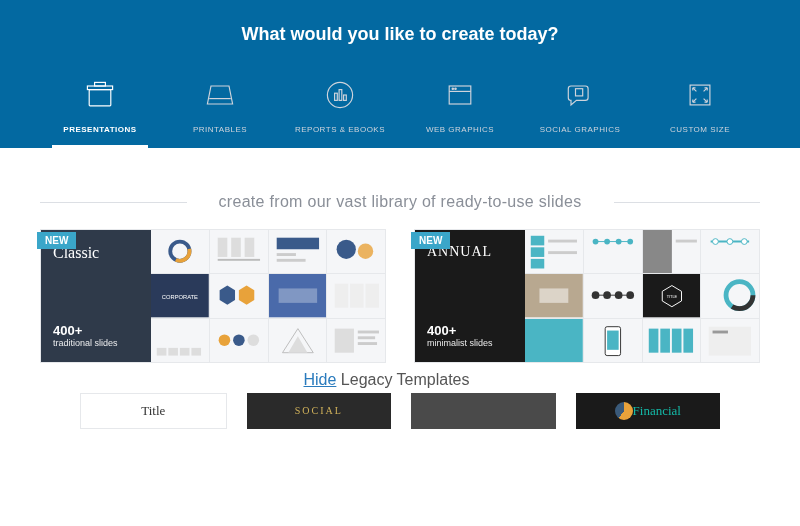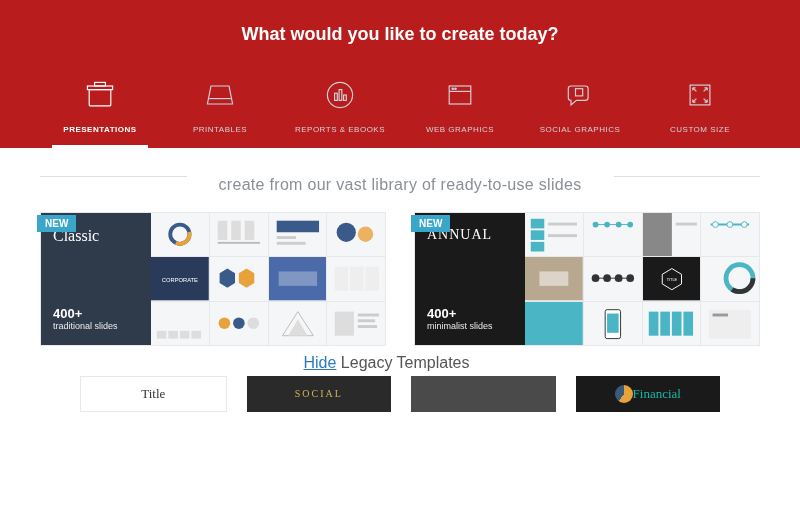--- a/index.html
+++ b/index.html
@@ -1,27 +1,27 @@
 <!DOCTYPE html>
 <html><head>
 <meta charset="utf-8">
 <style>
 * { margin: 0; padding: 0; box-sizing: border-box; }
 body { font-family: -apple-system, BlinkMacSystemFont, "Segoe UI", Helvetica, Arial, sans-serif; background: #fff; width: 800px; height: 526px; overflow: hidden; }
-.hero { background: #b91c1c; color: #fff; padding: 24px 0 0 0; }
+.hero { background: #0369a1; color: #fff; padding: 24px 0 0 0; }
 .hero h1 { text-align: center; font-size: 18px; font-weight: 600; margin-bottom: 24px; }
 .catrow { display: flex; justify-content: center; gap: 0; padding: 0 40px; }
 .cat { flex: 1; display: flex; flex-direction: column; align-items: center; gap: 8px; padding: 8px 4px 14px 4px; cursor: pointer; position: relative; }
 .cat.active::after { content: ""; position: absolute; bottom: 0; left: 12px; right: 12px; height: 3px; background: #fff; }
 .cat svg { width: 36px; height: 36px; stroke: #cfd4dc; fill: none; stroke-width: 1.3; }
 .cat.active svg { stroke: #fff; }
 .cat-label { font-size: 8px; letter-spacing: 0.5px; color: #cfd4dc; text-align: center; }
 .cat.active .cat-label { color: #fff; font-weight: 600; }
 .section { padding: 28px 40px 0 40px; }
-.sec-title-row { display: flex; align-items: flex-start; gap: 32px; margin-bottom: 18px; }
+.sec-title-row { display: flex; align-items: center; gap: 32px; margin-bottom: 18px; margin-top: 17px; }
 .sec-title-row .line { flex: 1; height: 1px; background: #dcdfe4; }
 .sec-title { color: #8a8f98; font-size: 16px; font-weight: 300; letter-spacing: 0.3px; }
 .cards { display: flex; gap: 28px; }
 .card { position: relative; flex: 1; display: flex; border: 1px solid #e6e8eb; }
 .card-left { width: 110px; background: #2f3a4a; color: #fff; padding: 14px 12px; display: flex; flex-direction: column; justify-content: space-between; }
 .card-left.dark { background: #1a1a1a; }
 .card-left .title { font-size: 16px; font-weight: 300; font-family: Georgia, serif; }
 .card-left .title.modern { font-family: Georgia, serif; letter-spacing: 1px; font-size: 14px; }
 .card-left .meta .count { font-size: 13px; font-weight: 600; }
 .card-left .meta .desc { font-size: 9px; opacity: 0.9; }

